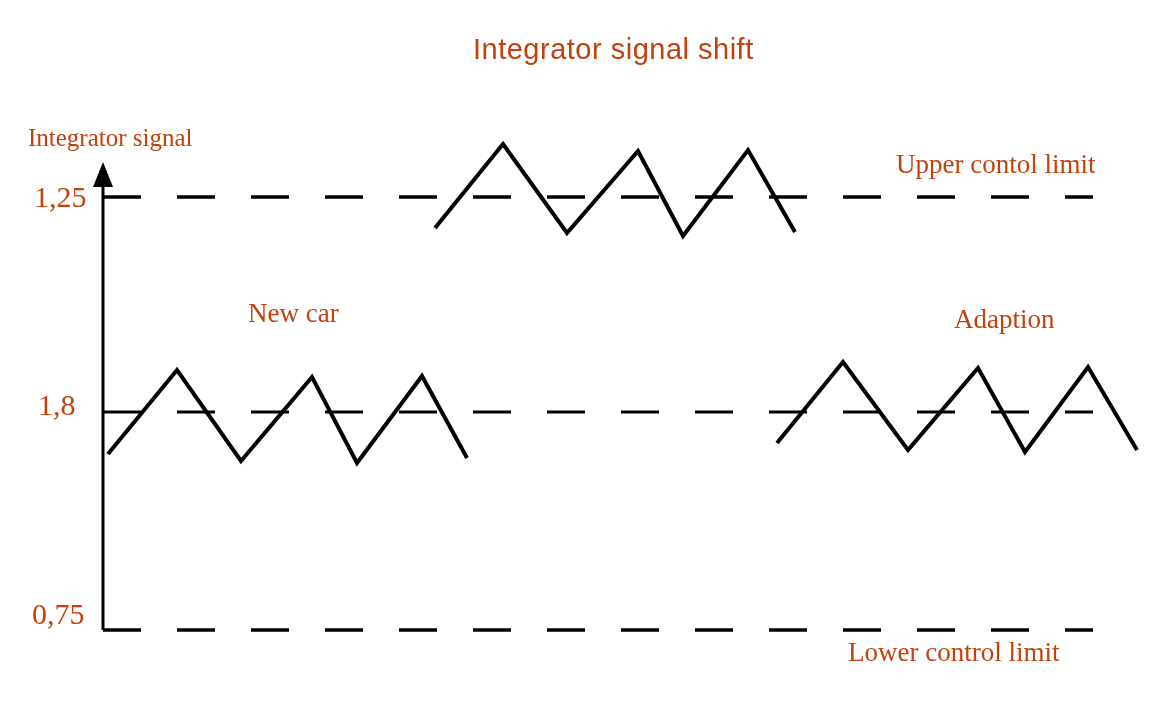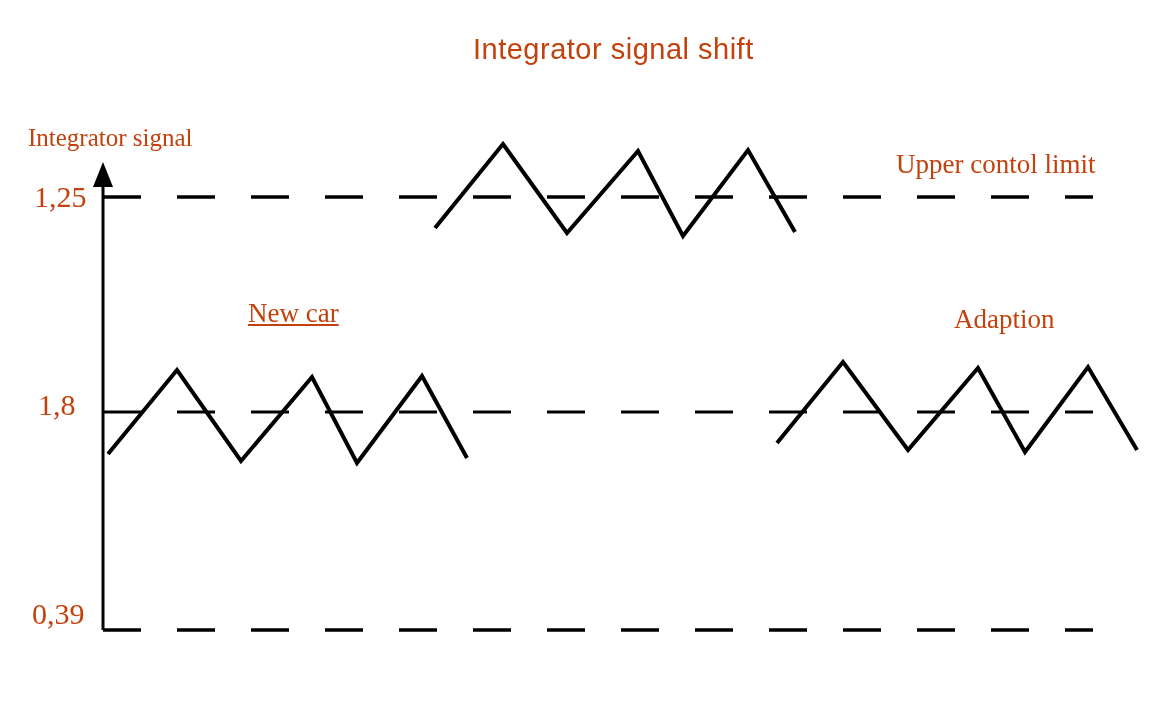--- a/index.html
+++ b/index.html
@@ -17,21 +17,21 @@
     left:473px;top:34px;
     font-family:"Liberation Sans", sans-serif;
     font-size:29px;letter-spacing:0.5px;
   }
   .axis-label{left:28px;top:124px;font-size:25px;}
   .tick{font-size:30px;}
   .tick-125{left:34px;top:180px;}
   .tick-10{left:38px;top:388px;}
   .tick-075{left:32px;top:597px;}
   .seg-label{font-size:27px;}
-  .lbl-newcar{left:248px;top:299px;text-decoration:underline;}
+  .lbl-newcar{left:248px;top:299px;}
   .lbl-offset{left:522px;top:299px;}
   .lbl-adaption{left:954px;top:305px;}
   .lbl-upper{left:848px;top:150px;font-size:27px;margin-left:48px;}
   .lbl-lower{left:848px;top:638px;font-size:27px;}
 </style>
 </head>
 <body>
 
 <div class="canvas">
 
@@ -45,20 +45,21 @@
       <polyline points="435,228 503,144 567,233 638,151 683,236 748,150 795,232" fill="none" stroke="#000000" stroke-width="4" stroke-linejoin="miter"></polyline>
       <polyline points="777,443 843,362 908,450 978,368 1025,452 1088,367 1137,450" fill="none" stroke="#000000" stroke-width="4" stroke-linejoin="miter"></polyline>
     </svg>
 
   <div class="lbl title">Integrator signal shift</div>
 
   <div class="lbl axis-label">Integrator signal</div>
 
   <div class="lbl tick tick-125">1,25</div>
   <div class="lbl tick tick-10">1,8</div>
-  <div class="lbl tick tick-075">0,39</div>
+  <div class="lbl tick tick-075">0,75</div>
 
   <div class="lbl seg-label lbl-newcar">New car</div>
   <div class="lbl seg-label lbl-adaption">Adaption</div>
 
   <div class="lbl lbl-upper">Upper contol limit</div>
+  <div class="lbl lbl-lower">Lower control limit</div>
 
 </div>
 
 </body></html>

